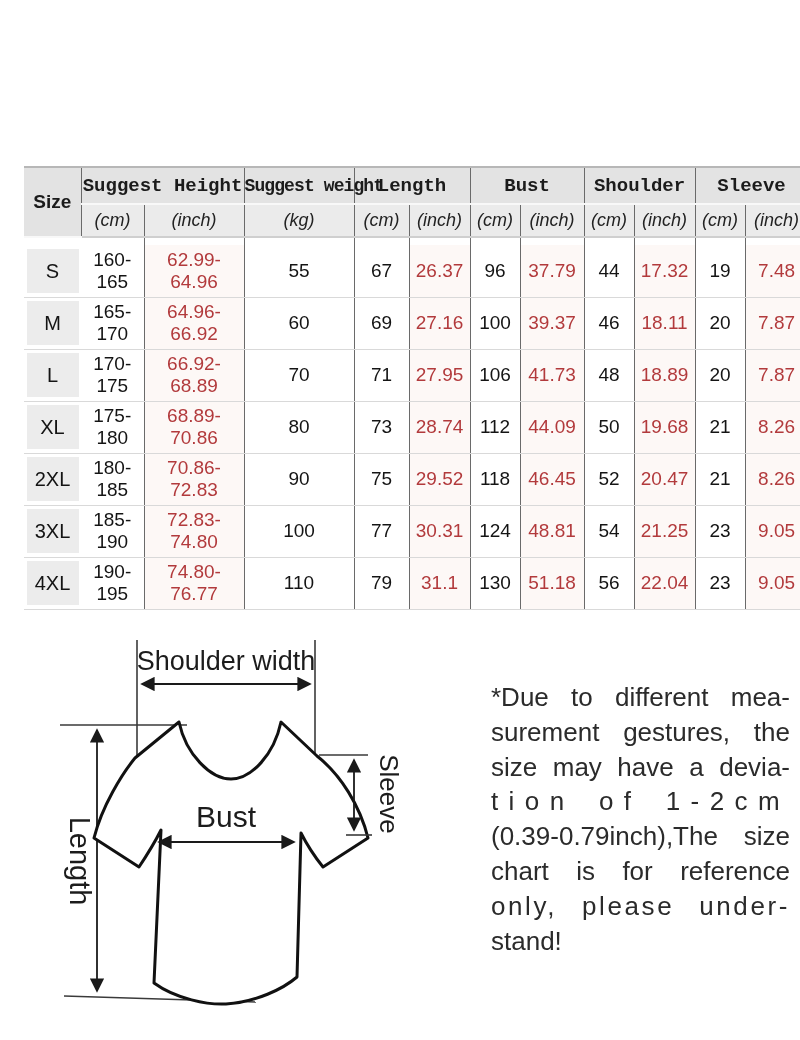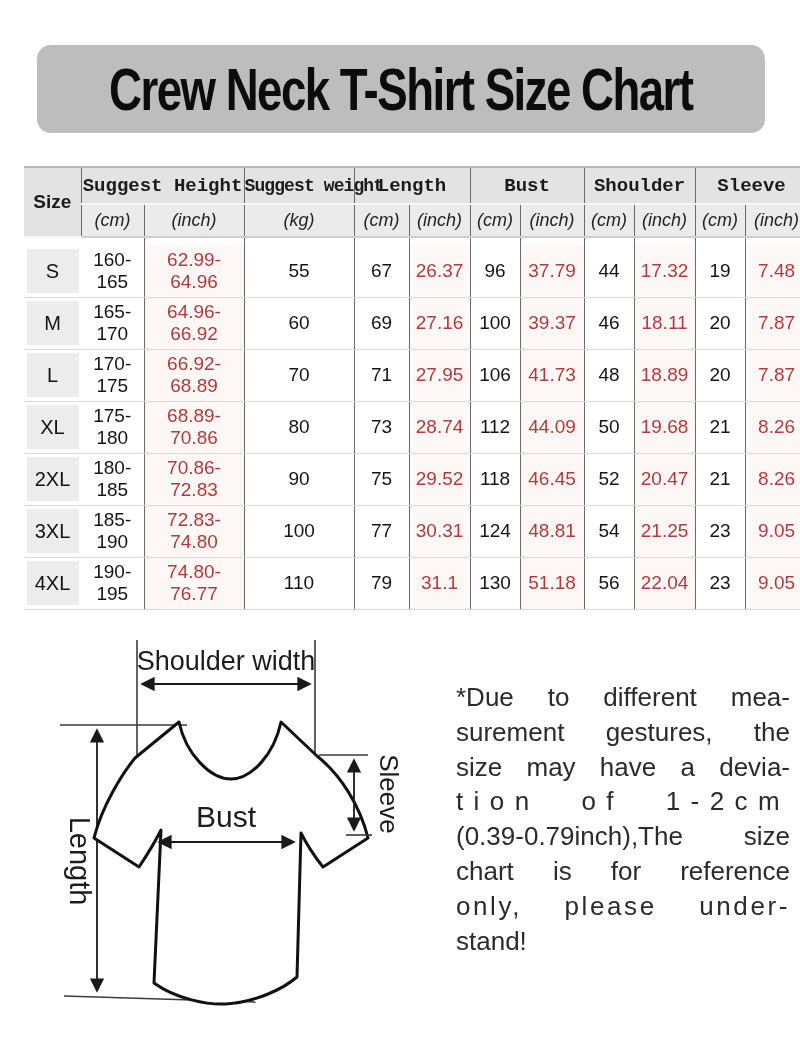--- a/index.html
+++ b/index.html
@@ -69,33 +69,30 @@
   
   .diagram{position:absolute;left:50px;top:628px;width:390px;height:406px;}
   .diagram text{fill:#1c1c1c;font-family:"Liberation Sans",sans-serif;}
 
   
   .note{
     position:absolute;left:456px;top:680px;width:334px;
     font-size:26px;line-height:34.8px;color:#2b2b2b;
     font-family:"Liberation Sans",sans-serif;
   }
-  .note-line{text-align:justify;text-align-last:justify;}
+  .note-line{text-align:justify;text-align-last:justify;margin-left:35px;}
   .note-line.sp1{letter-spacing:0.40em;}
   .note-line.sp2{letter-spacing:0.10em;}
   .note-line.last{text-align-last:left;letter-spacing:0;}
 </style>
 </head>
 <body>
 
 <div class="page">
 
-  <header class="title-banner">
-    <h1 class="title-text">Crew Neck T-Shirt Size Chart</h1>
-  </header>
 
   <table class="size-table">
     <colgroup>
       <col style="width:57px">
         <col style="width:63px">
         <col style="width:100px">
       <col style="width:110px">
         <col style="width:55px">
         <col style="width:61px">
       <col style="width:50px">

